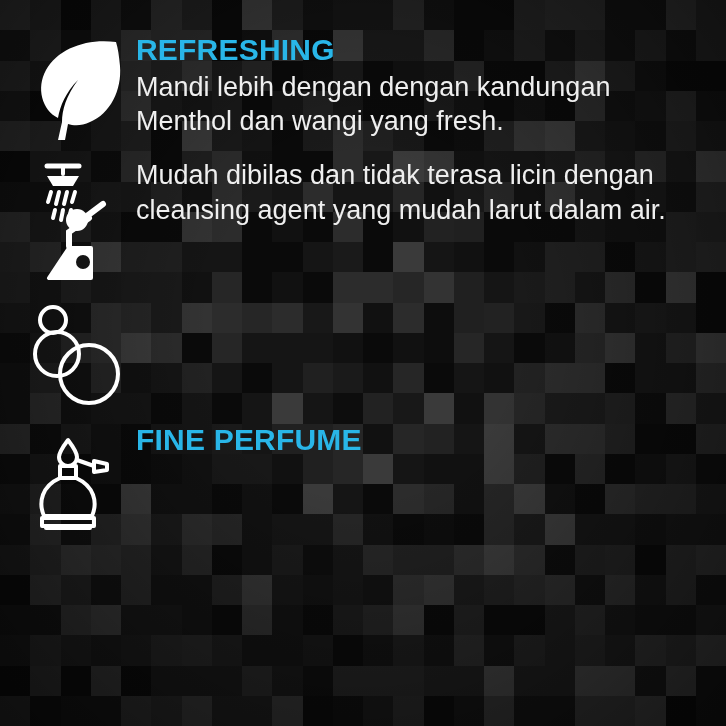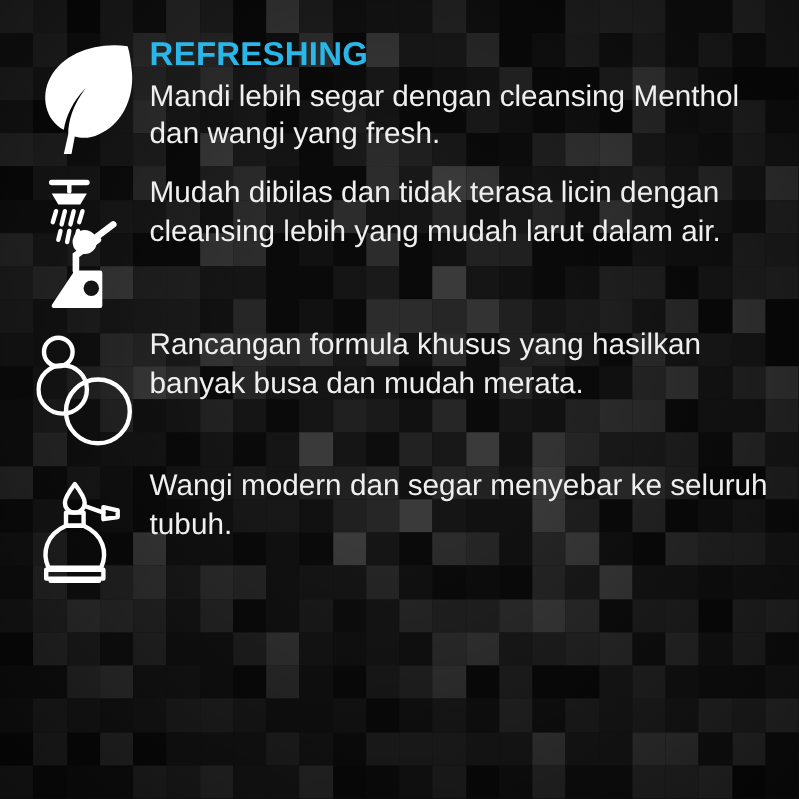--- a/index.html
+++ b/index.html
@@ -676,21 +676,21 @@
 
     <div class="feature feature-1">
       <div class="icon-wrap">
         <svg width="86" height="108" viewBox="0 0 86 108" aria-hidden="true">
           <path fill="#ffffff" d="M80 6C52 2 22 12 10 34C0 52 6 74 22 82C24 70 30 56 42 44C30 60 26 74 26 86L22 104h7l3-16c6 2 14 2 22-2C74 78 86 54 84 30C83 20 82 12 80 6Z"></path>
           <path fill="#141414" d="M44 22c-8 8-14 18-18 30c-1-10 3-20 9-27C39 22 41 22 44 22Z" opacity="0"></path>
         </svg>
       </div>
       <div class="text-wrap">
         <p class="f-title">REFRESHING</p>
-        <p class="f-desc">Mandi lebih segar dengan cleansing Menthol dan wangi yang fresh.</p>
+        <p class="f-desc">Mandi lebih dengan dengan kandungan Menthol dan wangi yang fresh.</p>
       </div>
     </div>
 
     <div class="feature feature-2">
       <div class="icon-wrap">
         <svg width="92" height="124" viewBox="0 0 92 124" aria-hidden="true">
           <g fill="none" stroke="#ffffff" stroke-width="4" stroke-linecap="round">
 
             <path d="M14 8 L46 8" stroke-width="5"></path>
             <path d="M30 8 L30 16"></path>
@@ -702,36 +702,35 @@
             <path d="M36 88 L36 74 L56 60" stroke-width="6"></path>
             <path d="M54 58 L70 46" stroke-width="6"></path>
 
             <path d="M36 90 L16 120 L58 120 L58 90 Z" fill="#ffffff" stroke="#ffffff" stroke-width="4" stroke-linejoin="round"></path>
           </g>
           <circle cx="44" cy="62" r="11" fill="#ffffff"></circle>
           <circle cx="50" cy="104" r="7" fill="#141414"></circle>
         </svg>
       </div>
       <div class="text-wrap">
-        <p class="f-desc">Mudah dibilas dan tidak terasa licin dengan cleansing lebih yang mudah larut dalam air.</p>
+        <p class="f-desc">Mudah dibilas dan tidak terasa licin dengan cleansing agent yang mudah larut dalam air.</p>
       </div>
     </div>
 
     <div class="feature feature-3">
       <div class="icon-wrap">
         <svg width="92" height="108" viewBox="0 0 92 108" aria-hidden="true">
           <g fill="none" stroke="#ffffff" stroke-width="4">
             <circle cx="20" cy="18" r="13"></circle>
             <circle cx="24" cy="52" r="22"></circle>
             <circle cx="56" cy="72" r="29"></circle>
           </g>
         </svg>
       </div>
       <div class="text-wrap">
-        <p class="f-desc">Rancangan formula khusus yang hasilkan banyak busa dan mudah merata.</p>
       </div>
     </div>
 
     <div class="feature feature-4">
       <div class="icon-wrap">
         <svg width="94" height="104" viewBox="0 0 94 104" aria-hidden="true">
           <g fill="none" stroke="#ffffff" stroke-width="4" stroke-linejoin="round" stroke-linecap="round">
 
             <path d="M36 6 C30 14 27 19 27 23 a9 9 0 0 0 18 0 C45 19 42 14 36 6Z"></path>
             <path d="M45 26 L62 32"></path>
@@ -740,18 +739,18 @@
             <path d="M28 32 L44 32 L44 44 L28 44 Z"></path>
 
             <path d="M28 44 C10 52 6 68 12 82 L60 82 C66 68 62 52 44 44 Z"></path>
 
             <path d="M10 84 L62 84 L62 92 L10 92 Z"></path>
             <path d="M14 94 L58 94"></path>
           </g>
         </svg>
       </div>
       <div class="text-wrap">
-        <p class="f-desc">Wangi modern dan segar menyebar ke seluruh tubuh.</p>
+        <p class="f-title">FINE PERFUME</p>
       </div>
     </div>
 
   </div>
 </div>
 
 </body></html>

